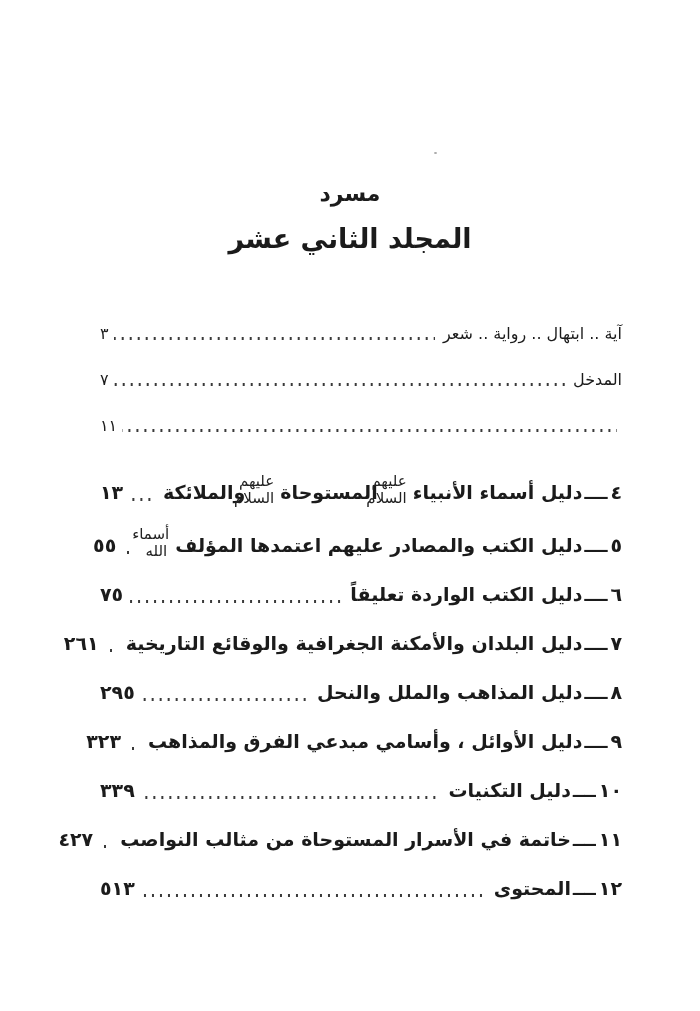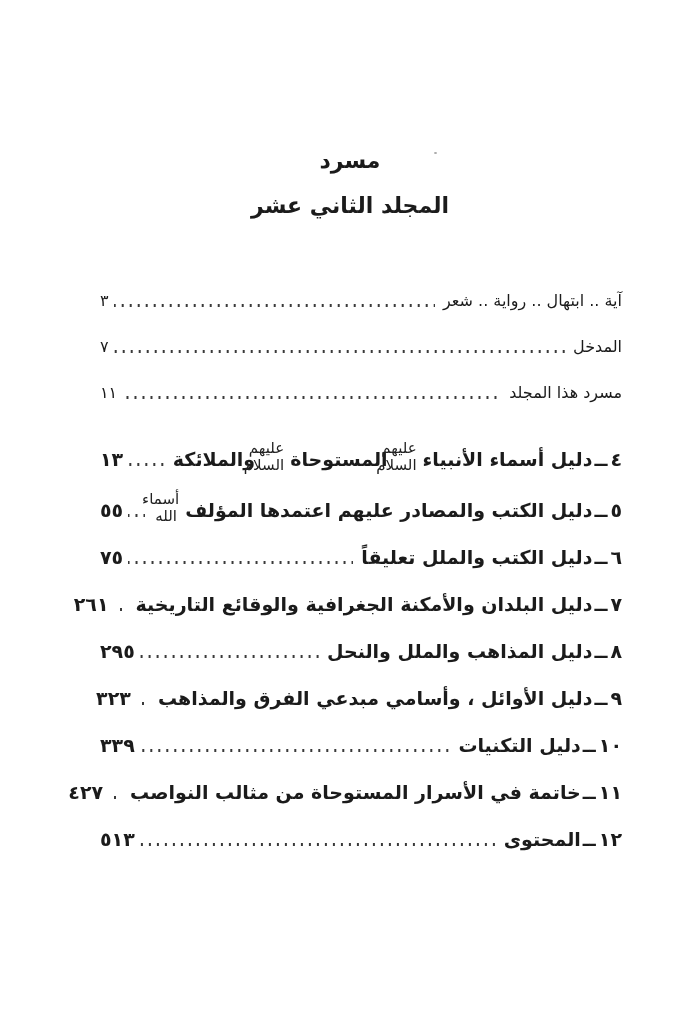--- a/index.html
+++ b/index.html
@@ -15,29 +15,30 @@
     font-family: "DejaVu Sans", sans-serif;
     color: #1b1b1b;
     direction: rtl;
     overflow: hidden;
     box-sizing: border-box;
     margin: 0 auto;
   }
   .header {
     padding-top: 148px;
     text-align: center;
+    margin-top: 33px;
   }
   .doc-title {
     font-size: 22px;
     font-weight: bold;
     margin: 0;
     line-height: 26px;
   }
   .doc-subtitle {
-    font-size: 22px;
+    font-size: 27px;
     font-weight: bold;
     margin: 16px 0 0 0;
     line-height: 32px;
   }
   .lists {
     padding-right: 78px;  
     padding-left: 100px;  
   }
   .front-list { margin-top: 66px; }
   .entries-list { margin-top: 34px; }
@@ -56,20 +57,21 @@
   .toc-row.main {
     font-size: 19px;
     font-weight: bold;
     line-height: 30px;
     margin-bottom: 17px;
   }
   .num { white-space: nowrap; }
   .dash {
     margin: 0 3px 0 2px;
     letter-spacing: 0;
+    font-family: Liberation Mono, monospace;
   }
   .row-title { white-space: nowrap; }
   .row-title .seg { margin-left: 3px; }
   .honorific {
     display: inline-block;
     width: 26px;
     min-width: 26px;
     font-size: 15px;
     font-weight: normal;
     line-height: 1.12;
@@ -121,21 +123,20 @@
           <span class="row-title"><span class="seg">آية .. ابتهال .. رواية .. شعر</span></span>
           <span class="dots"></span>
           <span class="page-num">٣</span>
         </div>
         <div class="toc-row front">
           <span class="row-title"><span class="seg">المدخل</span></span>
           <span class="dots"></span>
           <span class="page-num">٧</span>
         </div>
         <div class="toc-row front">
-          <span class="row-title"><span class="seg">مسرد هذا المجلد</span></span>
           <span class="dots"></span>
           <span class="page-num">١١</span>
         </div>
       </div>
     <div class="entries-list">
         <div class="toc-row main">
           <span class="num">٤</span>
           <span class="dash">ــ</span>
           <span class="row-title"><span class="seg">دليل أسماء الأنبياء</span><span class="honorific">عليهم السلام</span><span class="seg">المستوحاة</span><span class="honorific">عليهم السلام</span><span class="seg">والملائكة</span></span>
           <span class="dots"></span>
@@ -144,21 +145,21 @@
         <div class="toc-row main">
           <span class="num">٥</span>
           <span class="dash">ــ</span>
           <span class="row-title"><span class="seg">دليل الكتب والمصادر عليهم اعتمدها المؤلف</span><span class="honorific">أسماء الله</span></span>
           <span class="dots"></span>
           <span class="page-num">٥٥</span>
         </div>
         <div class="toc-row main">
           <span class="num">٦</span>
           <span class="dash">ــ</span>
-          <span class="row-title"><span class="seg">دليل الكتب والملل تعليقاً</span></span>
+          <span class="row-title"><span class="seg">دليل الكتب الواردة تعليقاً</span></span>
           <span class="dots"></span>
           <span class="page-num">٧٥</span>
         </div>
         <div class="toc-row main">
           <span class="num">٧</span>
           <span class="dash">ــ</span>
           <span class="row-title"><span class="seg">دليل البلدان والأمكنة الجغرافية والوقائع التاريخية</span></span>
           <span class="dots"></span>
           <span class="page-num">٢٦١</span>
         </div>

